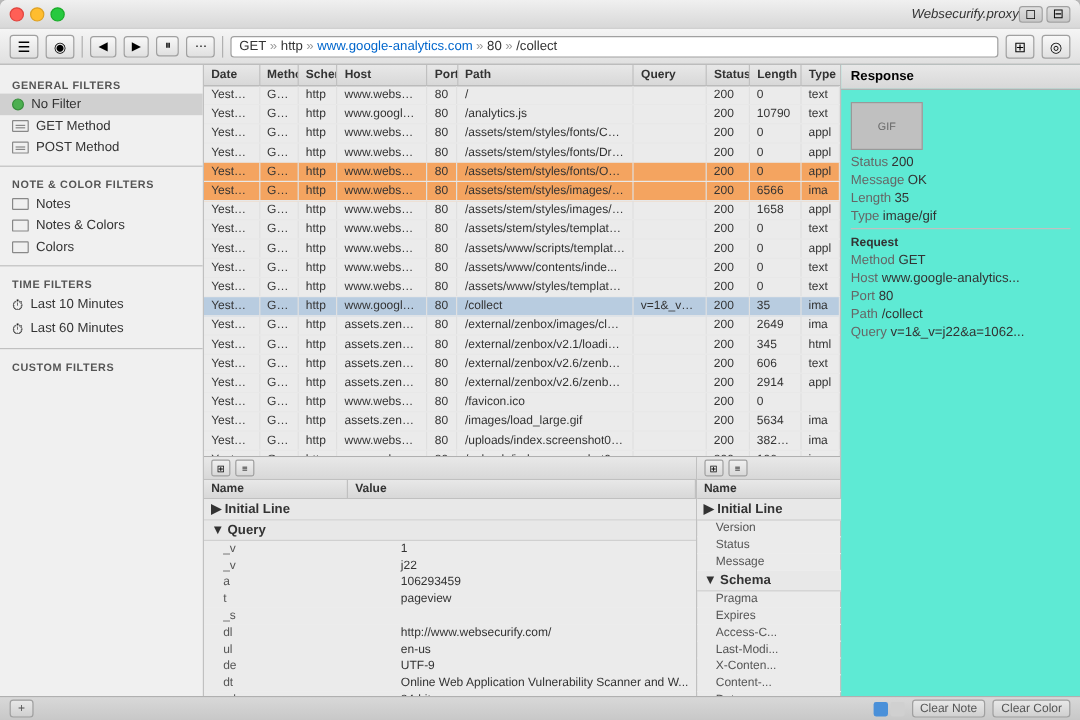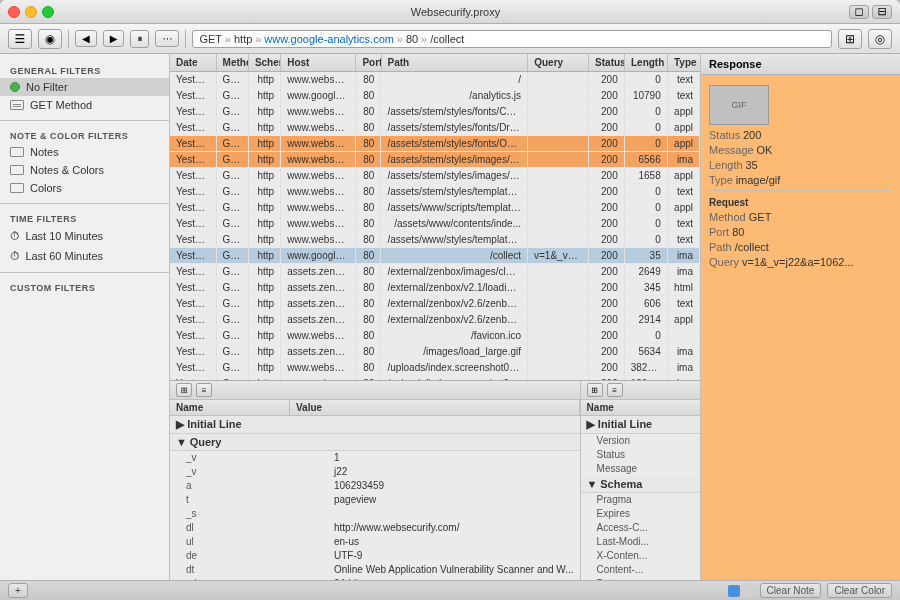--- a/index.html
+++ b/index.html
@@ -6,21 +6,21 @@
     body { background: #c8c8c8; width: 900px; height: 600px; overflow: hidden; }
 
     .window { width: 900px; height: 600px; background: #ebebeb; border-radius: 6px; box-shadow: 0 4px 20px rgba(0,0,0,0.4); display: flex; flex-direction: column; }
 
     .titlebar { background: linear-gradient(to bottom, #f0f0f0, #d8d8d8); height: 24px; display: flex; align-items: center; border-radius: 6px 6px 0 0; border-bottom: 1px solid #b0b0b0; padding: 0 8px; flex-shrink: 0; }
     .traffic-lights { display: flex; gap: 5px; margin-right: 8px; }
     .traffic-light { width: 12px; height: 12px; border-radius: 50%; }
     .tl-red { background: #ff5f56; border: 1px solid #e0443e; }
     .tl-yellow { background: #ffbd2e; border: 1px solid #dea123; }
     .tl-green { background: #27c93f; border: 1px solid #1aab29; }
-    .titlebar-title { flex: 1; text-align: center; font-size: 11px; color: #333; font-weight: 500; }
+    .titlebar-title { flex: 1; text-align: right; font-size: 11px; color: #333; font-weight: 500; font-style: italic; }
     .titlebar-controls { display: flex; gap: 3px; }
     .titlebar-btn { width: 20px; height: 14px; background: linear-gradient(to bottom, #e0e0e0, #c8c8c8); border: 1px solid #a0a0a0; border-radius: 3px; display: flex; align-items: center; justify-content: center; cursor: pointer; }
 
     .toolbar { background: linear-gradient(to bottom, #f5f5f5, #e0e0e0); height: 30px; display: flex; align-items: center; padding: 0 8px; gap: 6px; border-bottom: 1px solid #b0b0b0; flex-shrink: 0; }
     .toolbar-btn { background: linear-gradient(to bottom, #f8f8f8, #e0e0e0); border: 1px solid #a0a0a0; border-radius: 3px; padding: 2px 6px; font-size: 10px; cursor: pointer; display: flex; align-items: center; gap: 3px; }
     .url-bar { flex: 1; background: white; border: 1px solid #a0a0a0; border-radius: 3px; padding: 2px 6px; font-size: 11px; color: #333; display: flex; align-items: center; gap: 4px; }
     .url-text { color: #333; font-size: 10px; }
     .toolbar-icon-btn { width: 24px; height: 20px; background: linear-gradient(to bottom, #f8f8f8, #e0e0e0); border: 1px solid #a0a0a0; border-radius: 3px; display: flex; align-items: center; justify-content: center; cursor: pointer; font-size: 12px; }
 
     .main { display: flex; flex: 1; overflow: hidden; }
@@ -44,36 +44,36 @@
     .th.schema { width: 40px; }
     .th.host { width: 100px; }
     .th.port { width: 30px; }
     .th.path { width: 200px; }
     .th.query { width: 80px; }
     .th.status { width: 45px; }
     .th.length { width: 55px; }
     .th.type { width: 40px; }
 
     .table-body { flex: 1; overflow-y: auto; }
-    .table-row { display: flex; border-bottom: 1px solid #e8e8e8; text-align: right; }
+    .table-row { display: flex; border-bottom: 1px solid #e8e8e8; }
     .table-row.selected { background: #b8cce0; }
     .table-row.highlighted-orange { background: #f4a460; }
     .td { padding: 2px 6px; font-size: 10px; color: #333; white-space: nowrap; overflow: hidden; text-overflow: ellipsis; border-right: 1px solid #e0e0e0; }
     .td.date { width: 60px; }
     .td.method { width: 40px; }
     .td.schema { width: 40px; }
     .td.host { width: 100px; }
     .td.port { width: 30px; }
     .td.path { width: 200px; }
     .td.query { width: 80px; }
     .td.status { width: 45px; }
     .td.length { width: 55px; }
     .td.type { width: 40px; }
 
-    .right-panel { width: 200px; background: #fdba74; border-left: 1px solid #c0c0c0; display: flex; flex-direction: column; flex-shrink: 0; }
+    .right-panel { width: 200px; background: #5eead4; border-left: 1px solid #c0c0c0; display: flex; flex-direction: column; flex-shrink: 0; }
     .right-panel-header { padding: 4px 8px; background: linear-gradient(to bottom, #e8e8e8, #d8d8d8); border-bottom: 1px solid #b0b0b0; font-weight: bold; font-size: 11px; }
     .right-panel-content { padding: 6px 8px; flex: 1; overflow-y: auto; }
     .info-item { margin-bottom: 3px; font-size: 10px; color: #333; }
     .info-label { color: #666; font-weight: normal; }
     .gif-preview { width: 60px; height: 40px; background: #c0c0c0; border: 1px solid #999; margin: 4px 0; display: flex; align-items: center; justify-content: center; font-size: 9px; color: #666; }
     .right-section-title { font-size: 10px; font-weight: bold; color: #333; margin: 6px 0 3px; }
     .right-divider { height: 1px; background: #c0c0c0; margin: 4px 0; }
 
     .bottom-area { height: 200px; display: flex; border-top: 1px solid #b0b0b0; flex-shrink: 0; }
     .bottom-left { flex: 1; display: flex; flex-direction: column; border-right: 1px solid #c0c0c0; }
@@ -151,20 +151,27 @@
         <div class="sidebar-item-dot dot-green"></div>
         <span class="sidebar-item-label">No Filter</span>
       </div>
       <div class="sidebar-item">
         <div style="width:14px;height:10px;border:1px solid #888;border-radius:1px;display:flex;flex-direction:column;justify-content:center;align-items:center;gap:1px;">
           <div style="width:8px;height:1px;background:#888;"></div>
           <div style="width:8px;height:1px;background:#888;"></div>
         </div>
         <span class="sidebar-item-label">GET Method</span>
       </div>
+      <div class="sidebar-item">
+        <div style="width:14px;height:10px;border:1px solid #888;border-radius:1px;display:flex;flex-direction:column;justify-content:center;align-items:center;gap:1px;">
+          <div style="width:8px;height:1px;background:#888;"></div>
+          <div style="width:8px;height:1px;background:#888;"></div>
+        </div>
+        <span class="sidebar-item-label">POST Method</span>
+      </div>
       <div class="sidebar-divider"></div>
       <div class="sidebar-section-title">NOTE &amp; COLOR FILTERS</div>
       <div class="sidebar-item">
         <div style="width:14px;height:10px;border:1px solid #888;border-radius:1px;"></div>
         <span class="sidebar-item-label">Notes</span>
       </div>
       <div class="sidebar-item">
         <div style="width:14px;height:10px;border:1px solid #888;border-radius:1px;"></div>
         <span class="sidebar-item-label">Notes &amp; Colors</span>
       </div>
@@ -575,20 +582,21 @@
           <span>35</span>
         </div>
         <div class="info-item">
           <span class="info-label">Type</span>
           <span>image/gif</span>
         </div>
         <div class="right-divider"></div>
         <div class="right-section-title">Request</div>
         <div id="right-panel-request">
             <div class="info-item"><span class="info-label">Method </span><span>GET</span></div>
+            <div class="info-item"><span class="info-label">Host </span><span>www.google-analytics...</span></div>
             <div class="info-item"><span class="info-label">Port </span><span>80</span></div>
             <div class="info-item"><span class="info-label">Path </span><span>/collect</span></div>
             <div class="info-item"><span class="info-label">Query </span><span>v=1&amp;_v=j22&amp;a=1062...</span></div>
           </div>
       </div>
     </div>
   </div>
 
   <div class="status-bar">
     <div class="status-btn">+</div>

